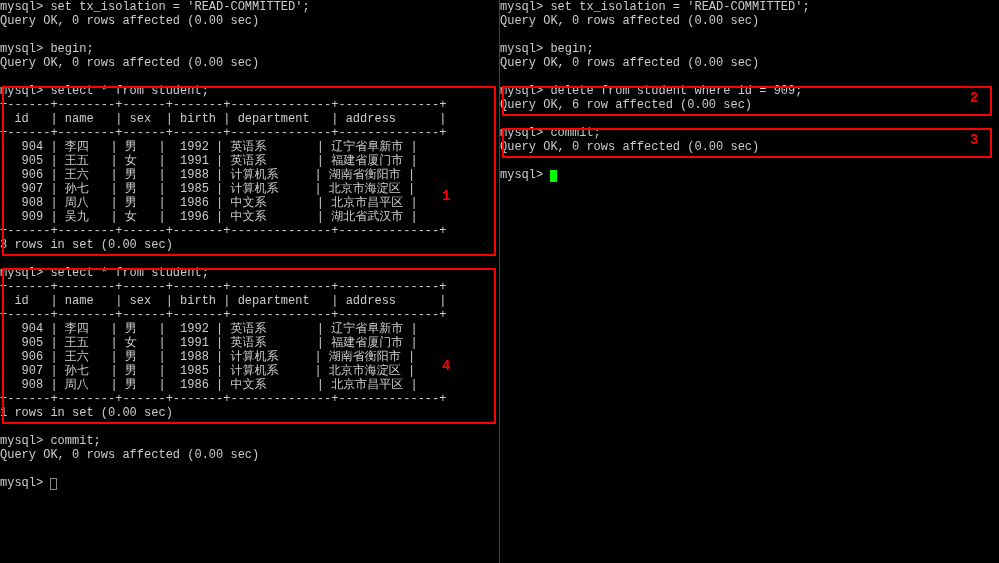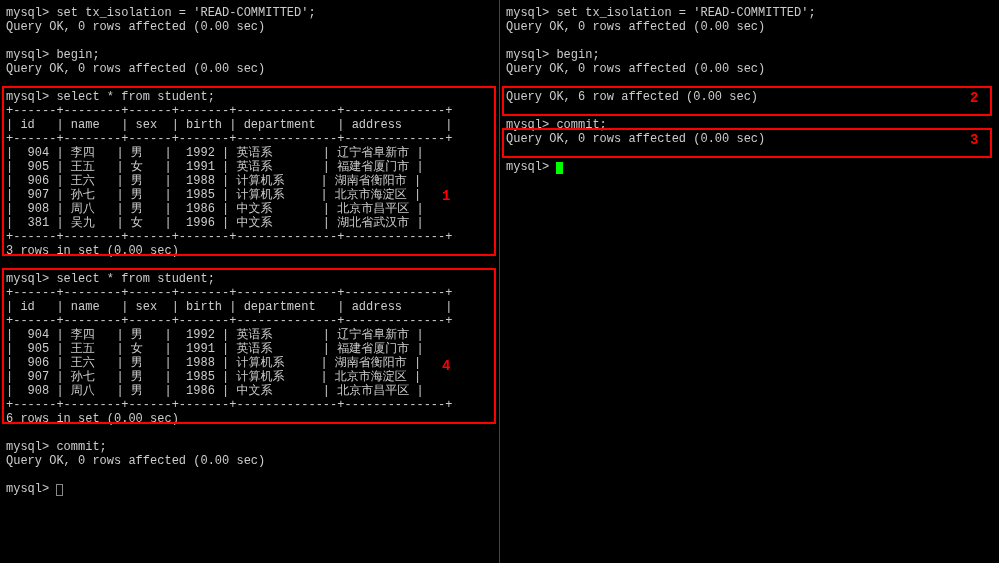--- a/index.html
+++ b/index.html
@@ -12,21 +12,21 @@
       width: 999px;
       height: 563px;
       font-family: 'Courier New', monospace;
       font-size: 12px;
       color: #ccc;
       display: flex;
       overflow: hidden;
     }
     .pane {
       position: relative;
-      padding: 6px;
+      padding: 0;
       height: 100%;
     }
     .pane-left {
       width: 500px;
       border-right: 1px solid #444;
     }
     .pane-right {
       width: 499px;
     }
     .term-line {
@@ -73,55 +73,56 @@
   <div class="term-line"> </div>
   <div class="term-line">mysql&gt; select * from student;</div>
   <div class="term-line">+------+--------+------+-------+--------------+--------------+</div>
   <div class="term-line">| id   | name   | sex  | birth | department   | address      |</div>
   <div class="term-line">+------+--------+------+-------+--------------+--------------+</div>
   <div class="term-line">|  904 | 李四   | 男   |  1992 | 英语系       | 辽宁省阜新市 |</div>
   <div class="term-line">|  905 | 王五   | 女   |  1991 | 英语系       | 福建省厦门市 |</div>
   <div class="term-line">|  906 | 王六   | 男   |  1988 | 计算机系     | 湖南省衡阳市 |</div>
   <div class="term-line">|  907 | 孙七   | 男   |  1985 | 计算机系     | 北京市海淀区 |</div>
   <div class="term-line">|  908 | 周八   | 男   |  1986 | 中文系       | 北京市昌平区 |</div>
-  <div class="term-line">|  381 | 吴九   | 女   |  1996 | 中文系       | 湖北省武汉市 |</div>
+  <div class="term-line">|  909 | 吴九   | 女   |  1996 | 中文系       | 湖北省武汉市 |</div>
   <div class="term-line">+------+--------+------+-------+--------------+--------------+</div>
   <div class="term-line">3 rows in set (0.00 sec)</div>
   <div class="term-line"> </div>
   <div class="term-line">mysql&gt; select * from student;</div>
   <div class="term-line">+------+--------+------+-------+--------------+--------------+</div>
   <div class="term-line">| id   | name   | sex  | birth | department   | address      |</div>
   <div class="term-line">+------+--------+------+-------+--------------+--------------+</div>
   <div class="term-line">|  904 | 李四   | 男   |  1992 | 英语系       | 辽宁省阜新市 |</div>
   <div class="term-line">|  905 | 王五   | 女   |  1991 | 英语系       | 福建省厦门市 |</div>
   <div class="term-line">|  906 | 王六   | 男   |  1988 | 计算机系     | 湖南省衡阳市 |</div>
   <div class="term-line">|  907 | 孙七   | 男   |  1985 | 计算机系     | 北京市海淀区 |</div>
   <div class="term-line">|  908 | 周八   | 男   |  1986 | 中文系       | 北京市昌平区 |</div>
   <div class="term-line">+------+--------+------+-------+--------------+--------------+</div>
-  <div class="term-line">6 rows in set (0.00 sec)</div>
+  <div class="term-line">1 rows in set (0.00 sec)</div>
   <div class="term-line"> </div>
   <div class="term-line">mysql&gt; commit;</div>
   <div class="term-line">Query OK, 0 rows affected (0.00 sec)</div>
   <div class="term-line"> </div>
   <div class="term-line"><span>mysql&gt; </span><span class="cursor-white"></span></div>
 
   <div class="red-box" style="left:2px; top:86px; width:494px; height:170px;"></div>
   <div class="red-label" style="left:442px; top:188px;">1</div>
 
   <div class="red-box" style="left:2px; top:268px; width:494px; height:156px;"></div>
   <div class="red-label" style="left:442px; top:358px;">4</div>
 </div>
 
 <div class="pane pane-right">
   <div class="term-line">mysql&gt; set tx_isolation = 'READ-COMMITTED';</div>
   <div class="term-line">Query OK, 0 rows affected (0.00 sec)</div>
   <div class="term-line"> </div>
   <div class="term-line">mysql&gt; begin;</div>
   <div class="term-line">Query OK, 0 rows affected (0.00 sec)</div>
   <div class="term-line"> </div>
+  <div class="term-line">mysql&gt; delete from student where id = 909;</div>
   <div class="term-line">Query OK, 6 row affected (0.00 sec)</div>
   <div class="term-line"> </div>
   <div class="term-line">mysql&gt; commit;</div>
   <div class="term-line">Query OK, 0 rows affected (0.00 sec)</div>
   <div class="term-line"> </div>
   <div class="term-line"><span>mysql&gt; </span><span class="cursor-green"></span></div>
 
   <div class="red-box" style="left:2px; top:86px; width:490px; height:30px;"></div>
   <div class="red-label" style="left:470px; top:90px;">2</div>
 

